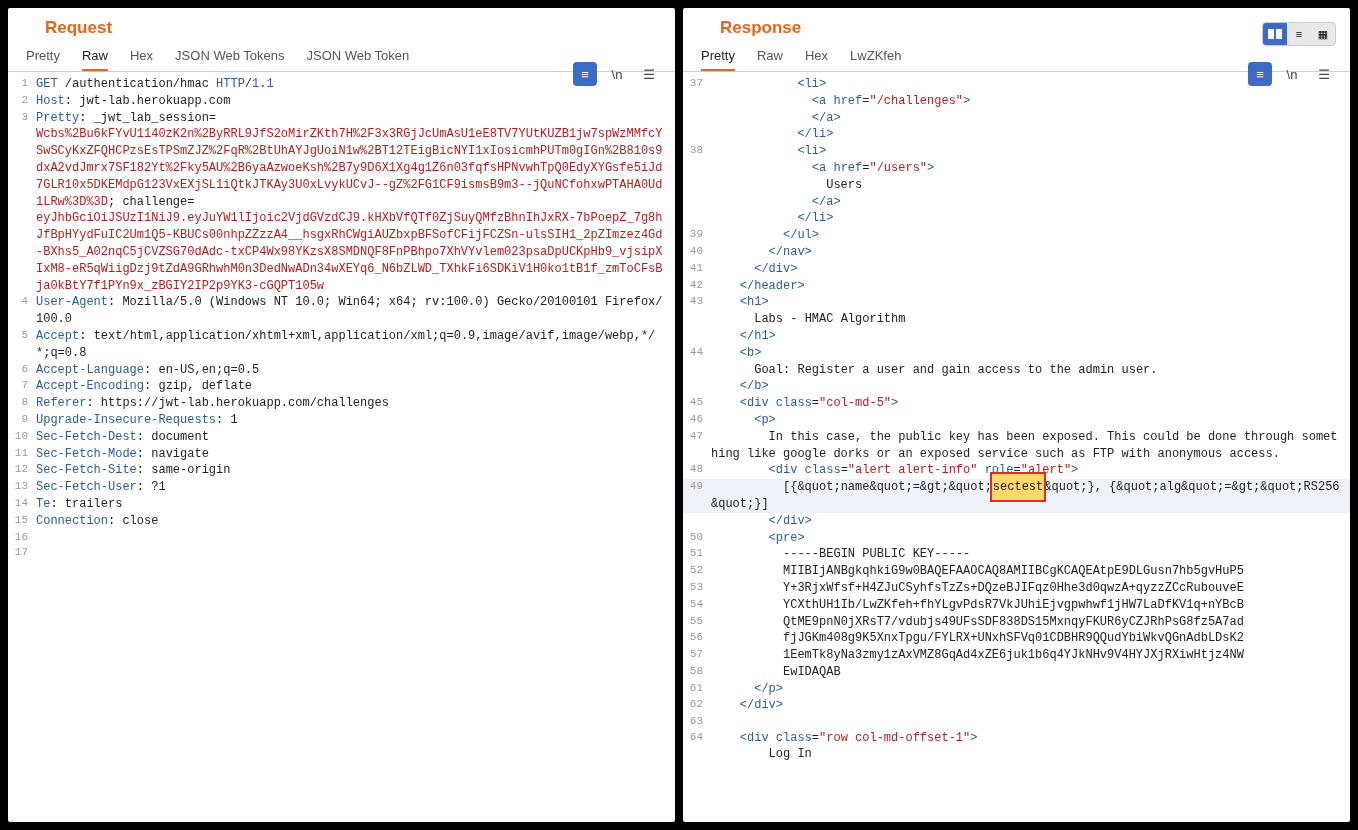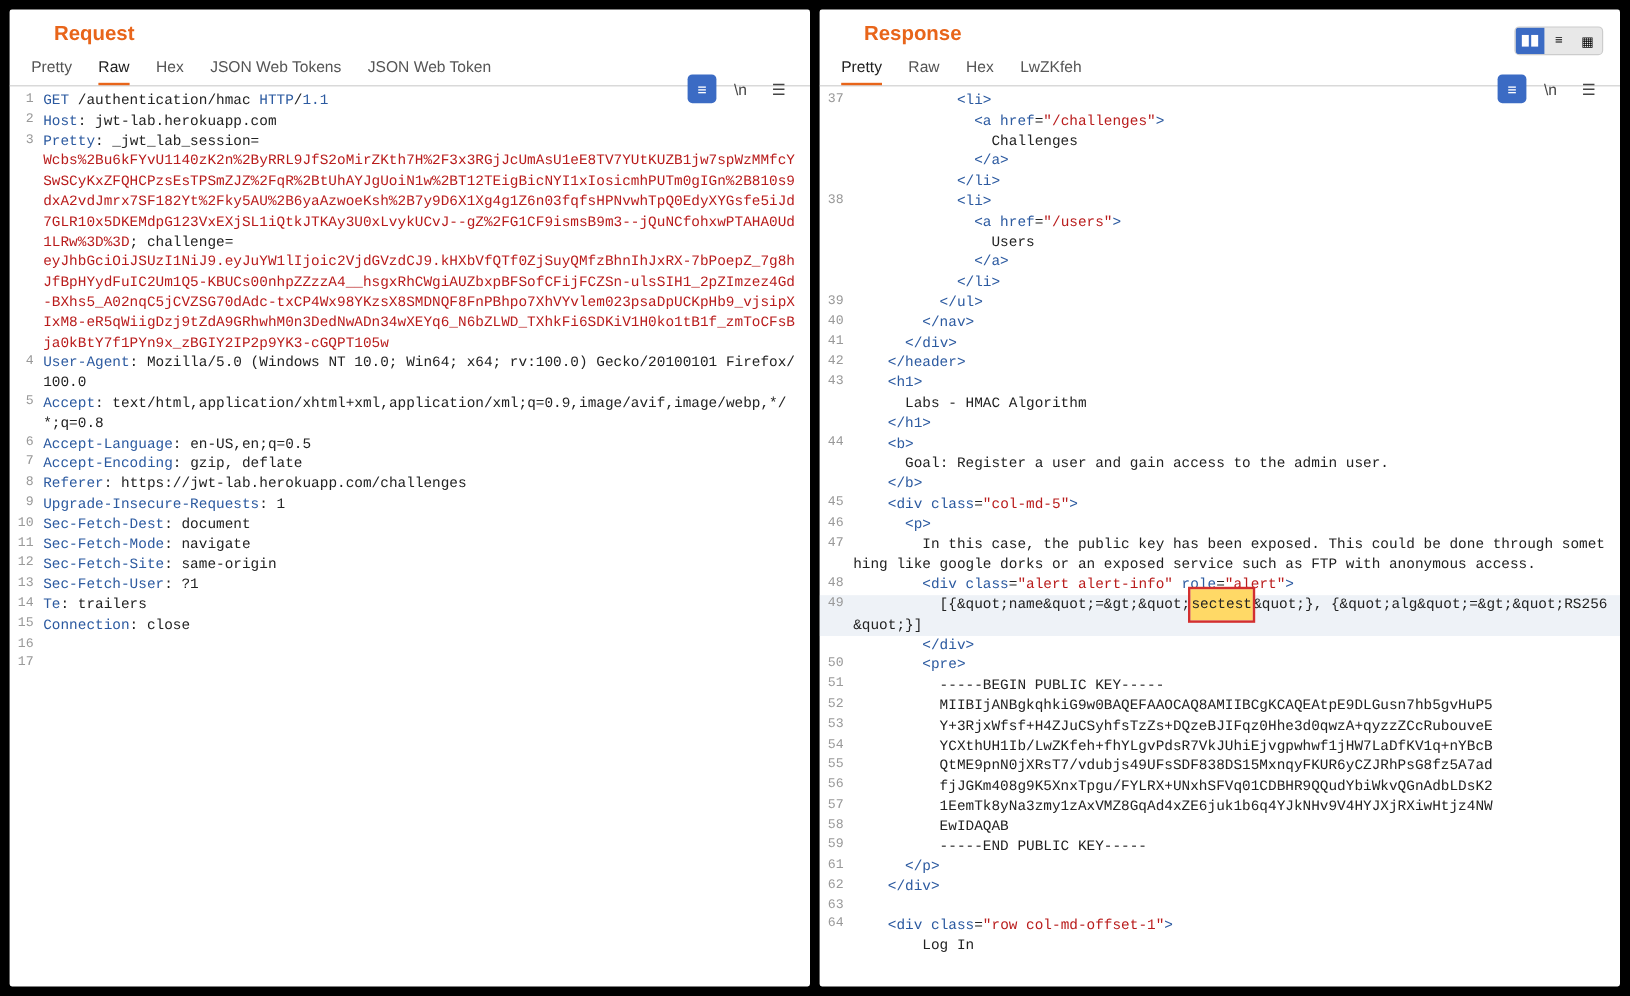--- a/index.html
+++ b/index.html
@@ -159,24 +159,20 @@
         <div class="line">
           <div class="gutter">37</div>
           <div class="code">            <span class="tag">&lt;li&gt;</span></div>
         </div>
         <div class="line">
           <div class="gutter"></div>
           <div class="code">              <span class="tag">&lt;a</span><span class="attr"> href</span><span class="txt">=</span><span class="val">"/challenges"</span><span class="tag">&gt;</span></div>
         </div>
         <div class="line">
           <div class="gutter"></div>
-          <div class="code">                <span class="txt">Challenges</span></div>
-        </div>
-        <div class="line">
-          <div class="gutter"></div>
           <div class="code">              <span class="tag">&lt;/a&gt;</span></div>
         </div>
         <div class="line">
           <div class="gutter"></div>
           <div class="code">            <span class="tag">&lt;/li&gt;</span></div>
         </div>
         <div class="line">
           <div class="gutter">38</div>
           <div class="code">            <span class="tag">&lt;li&gt;</span></div>
         </div>
@@ -288,24 +284,20 @@
           <div class="gutter">56</div>
           <div class="code">          <span class="txt">fjJGKm408g9K5XnxTpgu/FYLRX+UNxhSFVq01CDBHR9QQudYbiWkvQGnAdbLDsK2</span></div>
         </div>
         <div class="line">
           <div class="gutter">57</div>
           <div class="code">          <span class="txt">1EemTk8yNa3zmy1zAxVMZ8GqAd4xZE6juk1b6q4YJkNHv9V4HYJXjRXiwHtjz4NW</span></div>
         </div>
         <div class="line">
           <div class="gutter">58</div>
           <div class="code">          <span class="txt">EwIDAQAB</span></div>
-        </div>
-        <div class="line">
-          <div class="gutter">59</div>
-          <div class="code">          <span class="txt">-----END PUBLIC KEY-----</span></div>
         </div>
         <div class="line">
           <div class="gutter">61</div>
           <div class="code">      <span class="tag">&lt;/p&gt;</span></div>
         </div>
         <div class="line">
           <div class="gutter">62</div>
           <div class="code">    <span class="tag">&lt;/div&gt;</span></div>
         </div>
         <div class="line">

